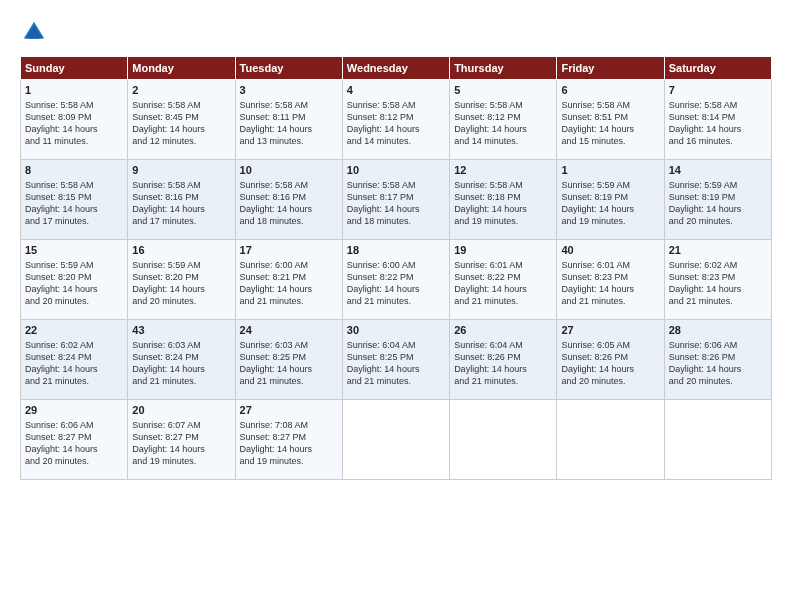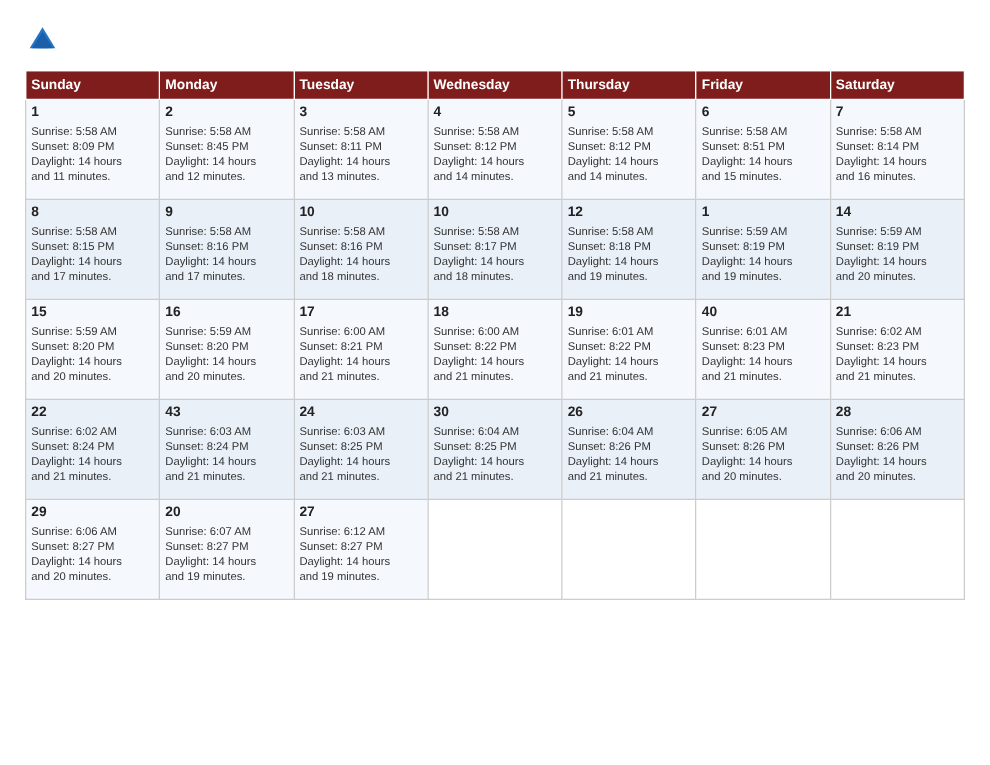--- a/index.html
+++ b/index.html
@@ -351,21 +351,21 @@
           </td>
           <td>
             <span class="day-num">20</span>
             <div>Sunrise: 6:07 AM</div>
             <div>Sunset: 8:27 PM</div>
             <div>Daylight: 14 hours</div>
             <div>and 19 minutes.</div>
           </td>
           <td>
             <span class="day-num">27</span>
-            <div>Sunrise: 6:12 AM</div>
+            <div>Sunrise: 7:08 AM</div>
             <div>Sunset: 8:27 PM</div>
             <div>Daylight: 14 hours</div>
             <div>and 19 minutes.</div>
           </td>
           <td class="empty-cell"></td>
           <td class="empty-cell"></td>
           <td class="empty-cell"></td>
           <td class="empty-cell"></td>
         </tr>
       </tbody>

